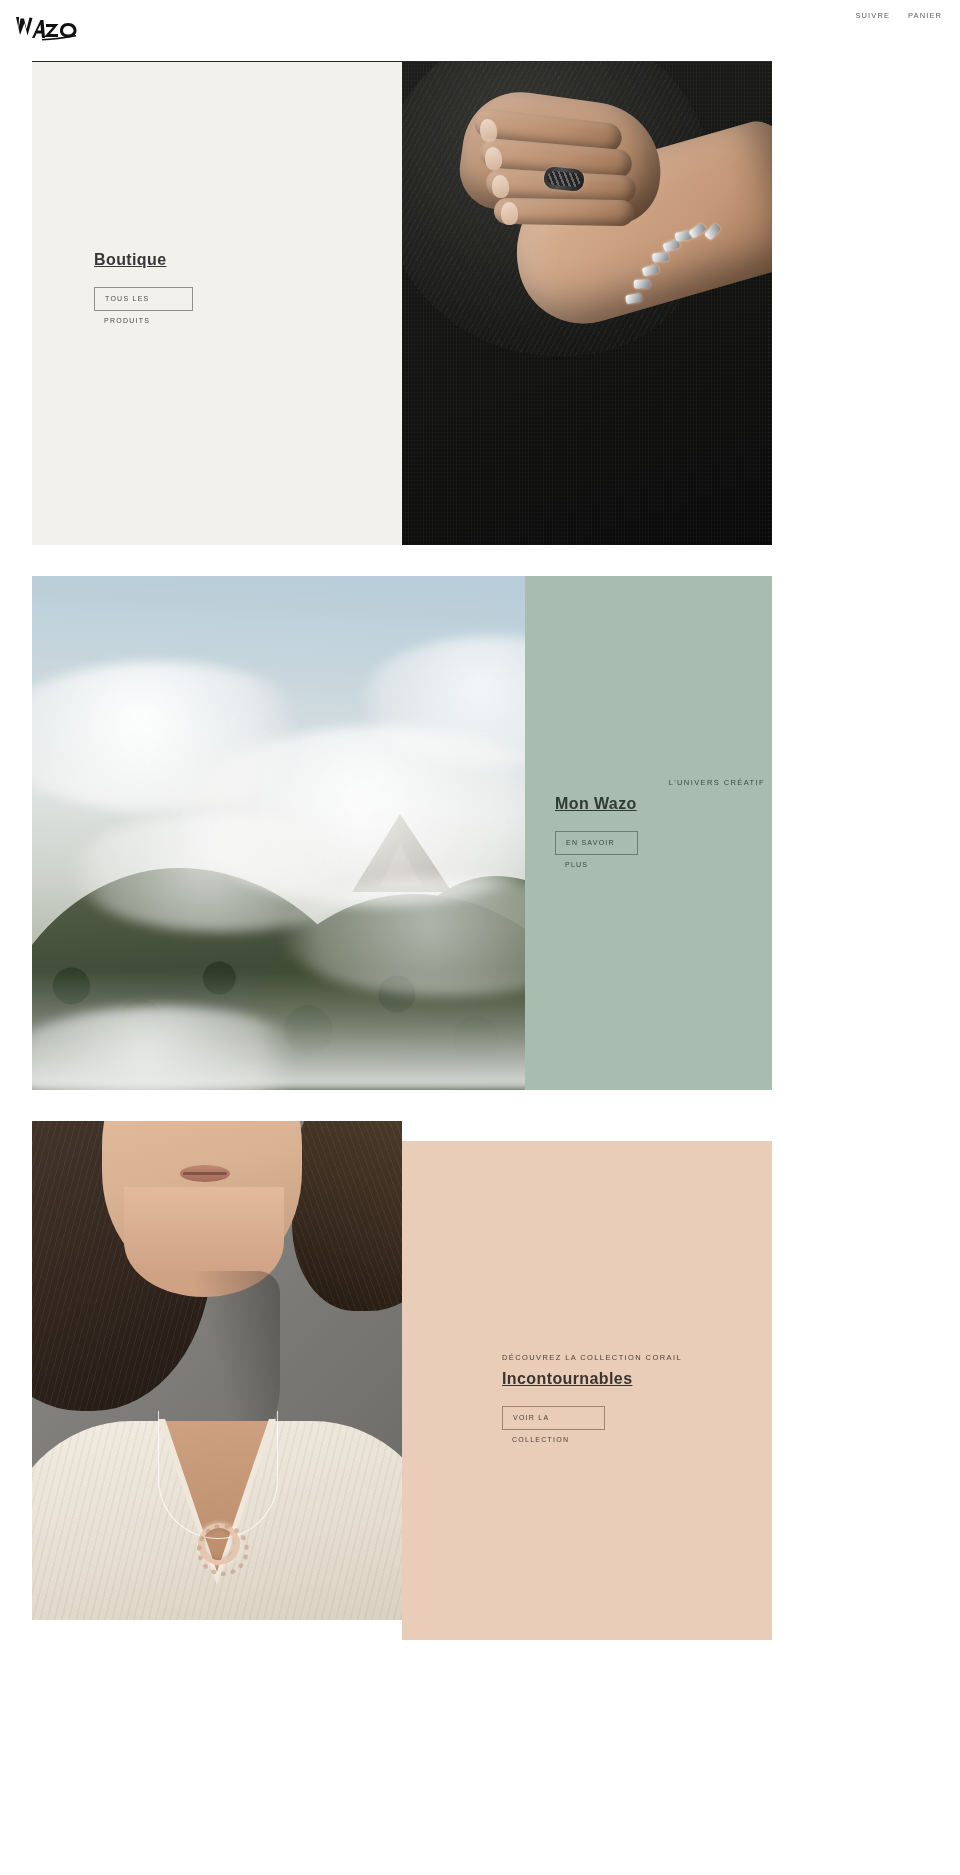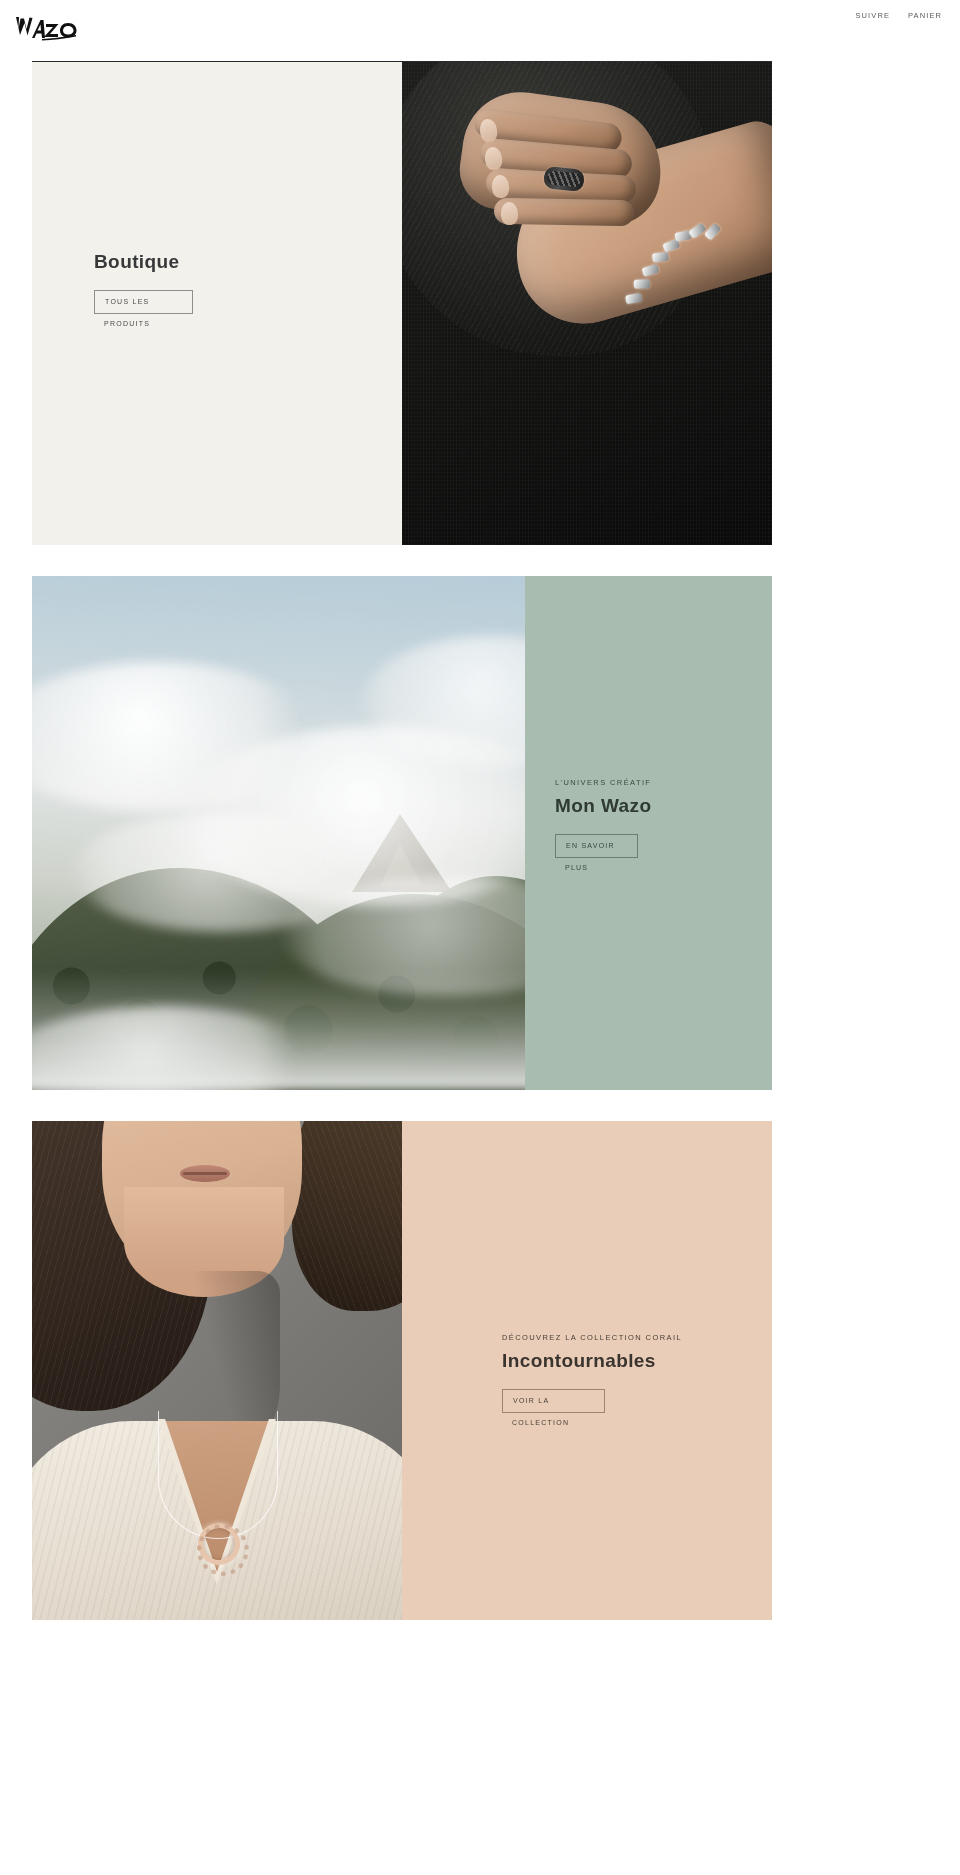--- a/index.html
+++ b/index.html
@@ -122,26 +122,27 @@
   }
   .eyebrow {
     font-size: 7.5px;
     letter-spacing: 1.4px;
     text-transform: uppercase;
     color: #4a4a48;
     margin-bottom: 9px;
     font-weight: 400;
   }
   .headline {
-    font-size: 19px;
+    font-size: 16px;
     font-weight: 700;
     letter-spacing: 0.4px;
     color: #38383a;
     line-height: 1.05;
     margin-bottom: 18px;
+    text-decoration: underline;
   }
   .cta-wrap { position: relative; width: 100%; }
   .cta-box {
     display: block;
     width: 99px;
     height: 24px;
     border: 1px solid #8e8e8a;
     position: relative;
     background: transparent;
     cursor: pointer;
@@ -271,21 +272,21 @@
     background: #8a9fa6;
   }
   .wazo-panel {
     width: 247px;
     height: 100%;
     background: #a8bdb0;
     position: relative;
   }
   .wazo-panel .blk-text { left: 30px; top: 202px; width: 210px; }
   .wazo-panel .headline { color: #2f3a33; }
-  .wazo-panel .eyebrow  { color: #3d4a41; }
+  .wazo-panel .eyebrow  { color: #3d4a41; text-align: right; }
   .wazo-panel .cta-box  { border-color: #6d7d72; width: 83px; }
   .wazo-panel .cta-line1,
   .wazo-panel .cta-line2 { color: #3a4740; }
 
   .sky {
     position: absolute; inset: 0;
     background: linear-gradient(183deg,#b6ccd8 0%, #c9d7dd 22%, #dfe3e2 44%, #cfd3cc 60%, #aeb5a6 78%, #8d9a84 100%);
   }
   .cloud {
     position: absolute;
@@ -368,20 +369,21 @@
     height: 100%;
     position: relative;
     overflow: hidden;
     background: #9b9a96;
   }
   .corail-panel {
     width: 370px;
     height: 100%;
     background: #e9cdb8;
     position: relative;
+    margin-top: 20px;
   }
   .corail-panel .blk-text { left: 100px; top: 212px; width: 250px; }
   .corail-panel .headline { color: #3a342f; }
   .corail-panel .eyebrow  { color: #4a4038; }
   .corail-panel .cta-box  { border-color: #9c8472; width: 103px; }
   .corail-panel .cta-line1,
   .corail-panel .cta-line2 { color: #4a4038; }
 
   .portrait-bg {
     position: absolute; inset: 0;

